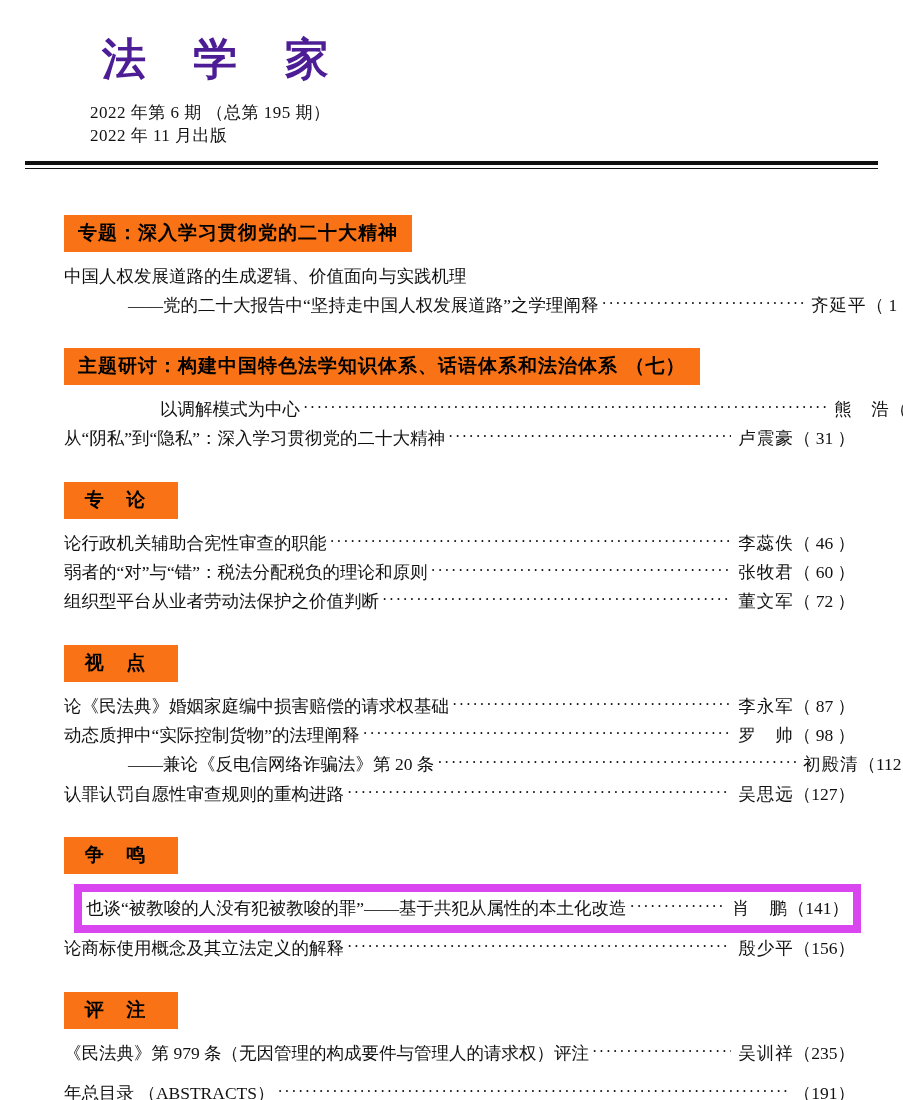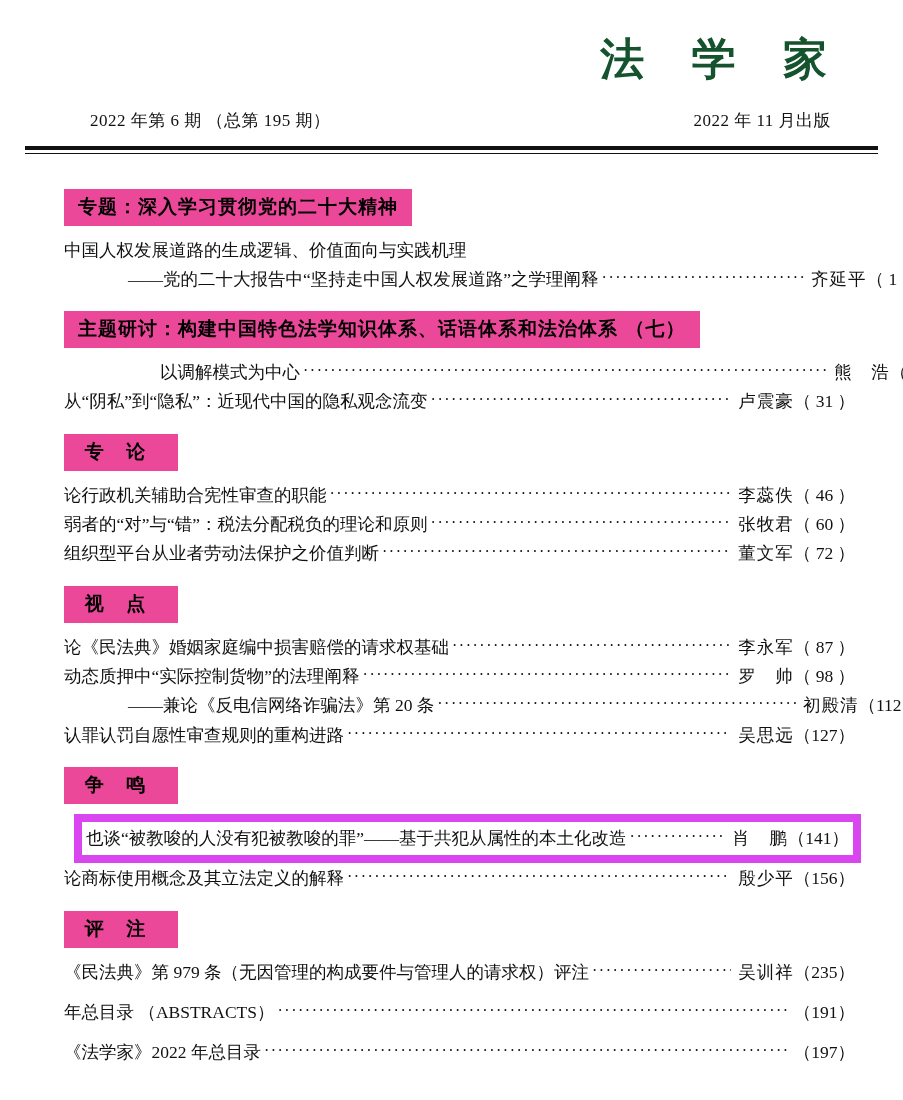--- a/index.html
+++ b/index.html
@@ -25,57 +25,58 @@
 
   
   .masthead {
     padding: 30px 60px 0 60px;
   }
   .journal-title {
     font-family: "DejaVu Serif", "Liberation Serif", serif;
     font-size: 44px;
     font-weight: bold;
     letter-spacing: 16px;
-    text-align: right;
+    text-align: left;
     padding-left: 42px;
     line-height: 1.3;
-    color: #14532d;
+    color: #4c1d95;
   }
   .issue-line {
     display: flex;
     justify-content: space-between;
     align-items: baseline;
     font-size: 17px;
-    margin-top: 22px;
+    margin-top: 14px;
     padding: 0 12px 0 30px;
     letter-spacing: 0.5px;
+    flex-direction: column;
   }
   .rules {
     margin: 14px 25px 0 25px;
   }
   .rule-thick {
     border-top: 4px solid #111;
     margin-bottom: 3px;
   }
   .rule-thin {
     border-top: 1px solid #111;
   }
 
   
   .content {
     padding: 18px 48px 0 48px;
   }
 
   .section-head {
     display: inline-block;
-    background: #ec4899;
+    background: #f97316;
     font-size: 19px;
     font-weight: bold;
     padding: 5px 14px 6px 14px;
-    margin: 17px 0 10px 16px;
+    margin: 28px 0 10px 16px;
     letter-spacing: 1px;
     color: #000;
     font-family: "DejaVu Serif", "Liberation Serif", serif;
   }
   .section-head.narrow {
     letter-spacing: 8px;
     padding-right: 20px;
     min-width: 78px;
     text-align: center;
     padding-left: 16px;
@@ -166,21 +167,21 @@
         </div>
       </div><div class="section-head">主题研讨：构建中国特色法学知识体系、话语体系和法治体系 （七）</div><div class="entry">
         <div class="entry-row entry-indent2">
           <span class="entry-title">以调解模式为中心</span>
           <span class="leader">········································································································································································································</span>
           <span class="author">熊　浩</span>
           <span class="page-no">（ 17 ）</span>
         </div>
       </div><div class="entry">
         <div class="entry-row">
-          <span class="entry-title">从“阴私”到“隐私”：近现代中国的隐私观念流变</span>
+          <span class="entry-title">从“阴私”到“隐私”：深入学习贯彻党的二十大精神</span>
           <span class="leader">········································································································································································································</span>
           <span class="author">卢震豪</span>
           <span class="page-no">（ 31 ）</span>
         </div>
       </div><div class="section-head narrow">专 论</div><div class="entry">
         <div class="entry-row">
           <span class="entry-title">论行政机关辅助合宪性审查的职能</span>
           <span class="leader">········································································································································································································</span>
           <span class="author">李蕊佚</span>
           <span class="page-no">（ 46 ）</span>

